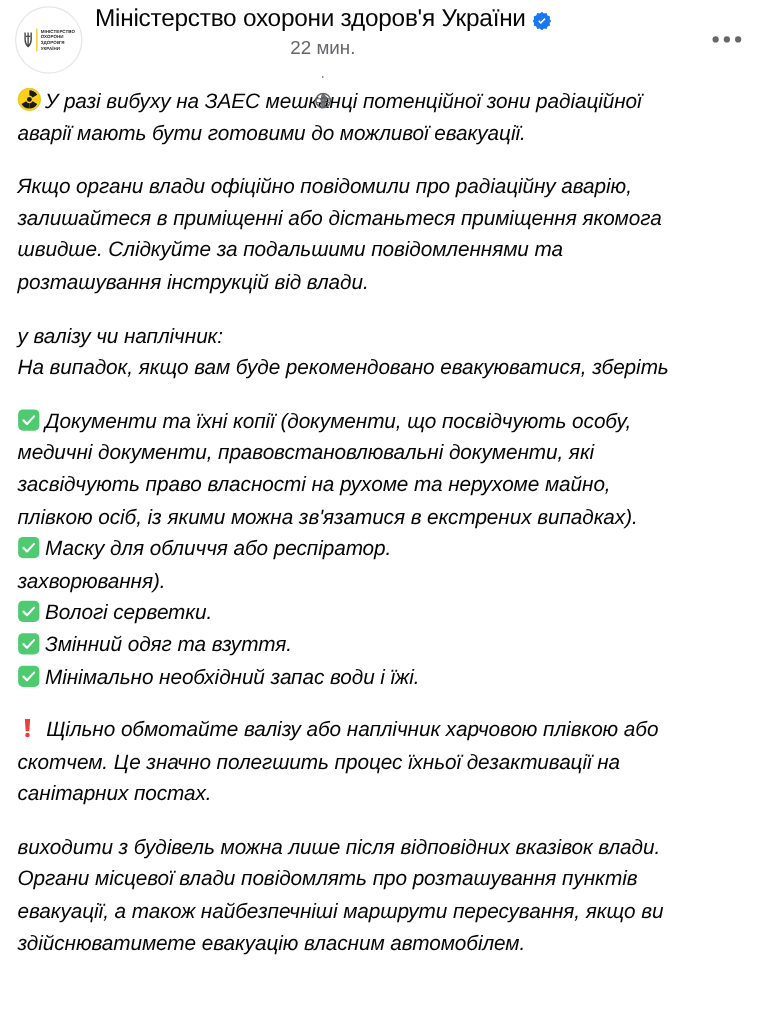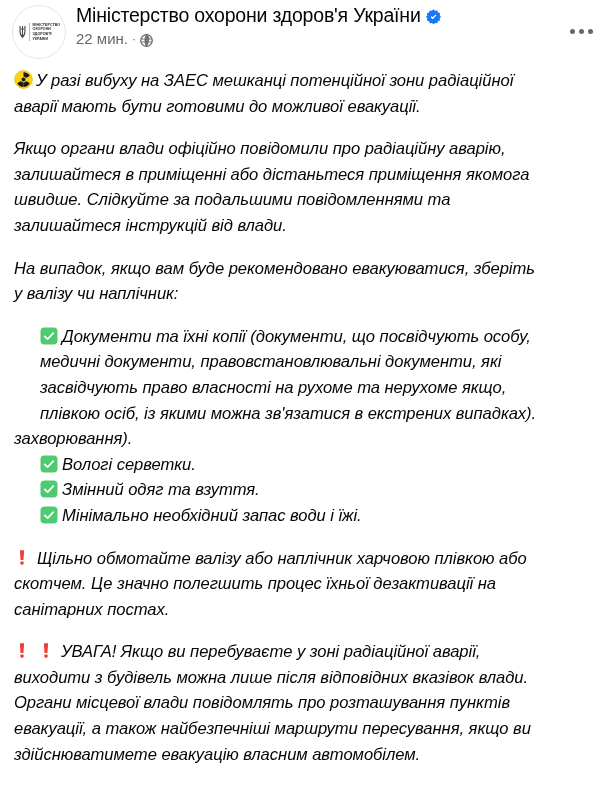--- a/index.html
+++ b/index.html
@@ -106,20 +106,21 @@
     display: block;
     margin-top: 2px;
   }
 
   .meta-row {
     display: flex;
     align-items: center;
     gap: 4px;
     margin-top: 3px;
     height: 18px;
+    flex-direction: column;
   }
   .meta-time {
     font-size: 15px;
     line-height: 18px;
     color: #65676b;
     white-space: nowrap;
   }
   .meta-dot {
     font-size: 12px;
     color: #65676b;
@@ -186,21 +187,21 @@
   
   .emo-excl {
     width: 17px;
     height: 19px;
     vertical-align: -3px;
     margin-right: 3px;
     margin-left: 3px;
   }
   .emo-excl + .emo-excl { margin-left: 4px; }
 
-  .check-item { display: block; margin-left: 26px; }
+  .check-item { display: block; }
   .nochk-item { display: block; }
 </style>
 </head>
 <body>
 
 <div class="post">
 
   <div class="post-header">
 
     <div class="avatar">
@@ -267,44 +268,54 @@
           </svg>
         </span><span>У разі вибуху на ЗАЕС мешканці потенційної зони радіаційної</span>
       </span>
       <span class="line">аварії мають бути готовими до можливої евакуації.</span>
     </div>
 
     <div class="para">
       <span class="line">Якщо органи влади офіційно повідомили про радіаційну аварію,</span>
       <span class="line">залишайтеся в приміщенні або дістаньтеся приміщення якомога</span>
       <span class="line">швидше. Слідкуйте за подальшими повідомленнями та</span>
-      <span class="line">залишайтеся інструкцій від влади.</span>
-    </div>
-
-    <div class="para">
+      <span class="line">розташування інструкцій від влади.</span>
+    </div>
+
+    <div class="para">
+      <span class="line">у валізу чи наплічник:</span>
       <span class="line">На випадок, якщо вам буде рекомендовано евакуюватися, зберіть</span>
-      <span class="line">у валізу чи наплічник:</span>
     </div>
 
     <div class="para">
 
       <span class="check-item">
         <span class="line">
           <span class="emoji emo-check">
             <svg viewBox="0 0 36 36" width="18" height="18" aria-hidden="true">
               <rect x="1" y="1" width="34" height="34" rx="8" ry="8" fill="#4ecb71"></rect>
               <path d="M9.5 18.6 L15.2 24.3 L26.5 12.2" fill="none" stroke="#ffffff" stroke-width="3.4" stroke-linecap="round" stroke-linejoin="round"></path>
             </svg>
           </span><span>Документи та їхні копії (документи, що посвідчують особу,</span>
         </span>
         <span class="line">медичні документи, правовстановлювальні документи, які</span>
-        <span class="line">засвідчують право власності на рухоме та нерухоме якщо,</span>
+        <span class="line">засвідчують право власності на рухоме та нерухоме майно,</span>
         <span class="line">плівкою осіб, із якими можна зв'язатися в екстрених випадках).</span>
       </span>
 
+      <span class="check-item">
+        <span class="line">
+          <span class="emoji emo-check">
+            <svg viewBox="0 0 36 36" width="18" height="18" aria-hidden="true">
+              <rect x="1" y="1" width="34" height="34" rx="8" ry="8" fill="#4ecb71"></rect>
+              <path d="M9.5 18.6 L15.2 24.3 L26.5 12.2" fill="none" stroke="#ffffff" stroke-width="3.4" stroke-linecap="round" stroke-linejoin="round"></path>
+            </svg>
+          </span><span>Маску для обличчя або респіратор.</span>
+        </span>
+      </span>
 
       <span class="nochk-item">
         <span class="line">захворювання).</span>
       </span>
 
       <span class="check-item">
         <span class="line">
           <span class="emoji emo-check">
             <svg viewBox="0 0 36 36" width="18" height="18" aria-hidden="true">
               <rect x="1" y="1" width="34" height="34" rx="8" ry="8" fill="#4ecb71"></rect>
@@ -345,33 +356,20 @@
             <path d="M5.2 2 L12.8 2 L11.6 19.4 L6.4 19.4 Z" fill="#ee3e39"></path>
             <circle cx="9" cy="25" r="3.3" fill="#ee3e39"></circle>
           </svg>
         </span><span>Щільно обмотайте валізу або наплічник харчовою плівкою або</span>
       </span>
       <span class="line">скотчем. Це значно полегшить процес їхньої дезактивації на</span>
       <span class="line">санітарних постах.</span>
     </div>
 
     <div class="para">
-      <span class="line">
-        <span class="emoji emo-excl">
-          <svg viewBox="0 0 18 30" width="10" height="19" aria-hidden="true">
-            <path d="M5.2 2 L12.8 2 L11.6 19.4 L6.4 19.4 Z" fill="#ee3e39"></path>
-            <circle cx="9" cy="25" r="3.3" fill="#ee3e39"></circle>
-          </svg>
-        </span><span class="emoji emo-excl">
-          <svg viewBox="0 0 18 30" width="10" height="19" aria-hidden="true">
-            <path d="M5.2 2 L12.8 2 L11.6 19.4 L6.4 19.4 Z" fill="#ee3e39"></path>
-            <circle cx="9" cy="25" r="3.3" fill="#ee3e39"></circle>
-          </svg>
-        </span><span>УВАГА! Якщо ви перебуваєте у зоні радіаційної аварії,</span>
-      </span>
       <span class="line">виходити з будівель можна лише після відповідних вказівок влади.</span>
       <span class="line">Органи місцевої влади повідомлять про розташування пунктів</span>
       <span class="line">евакуації, а також найбезпечніші маршрути пересування, якщо ви</span>
       <span class="line">здійснюватимете евакуацію власним автомобілем.</span>
     </div>
 
   </div>
 </div>
 
 </body></html>

